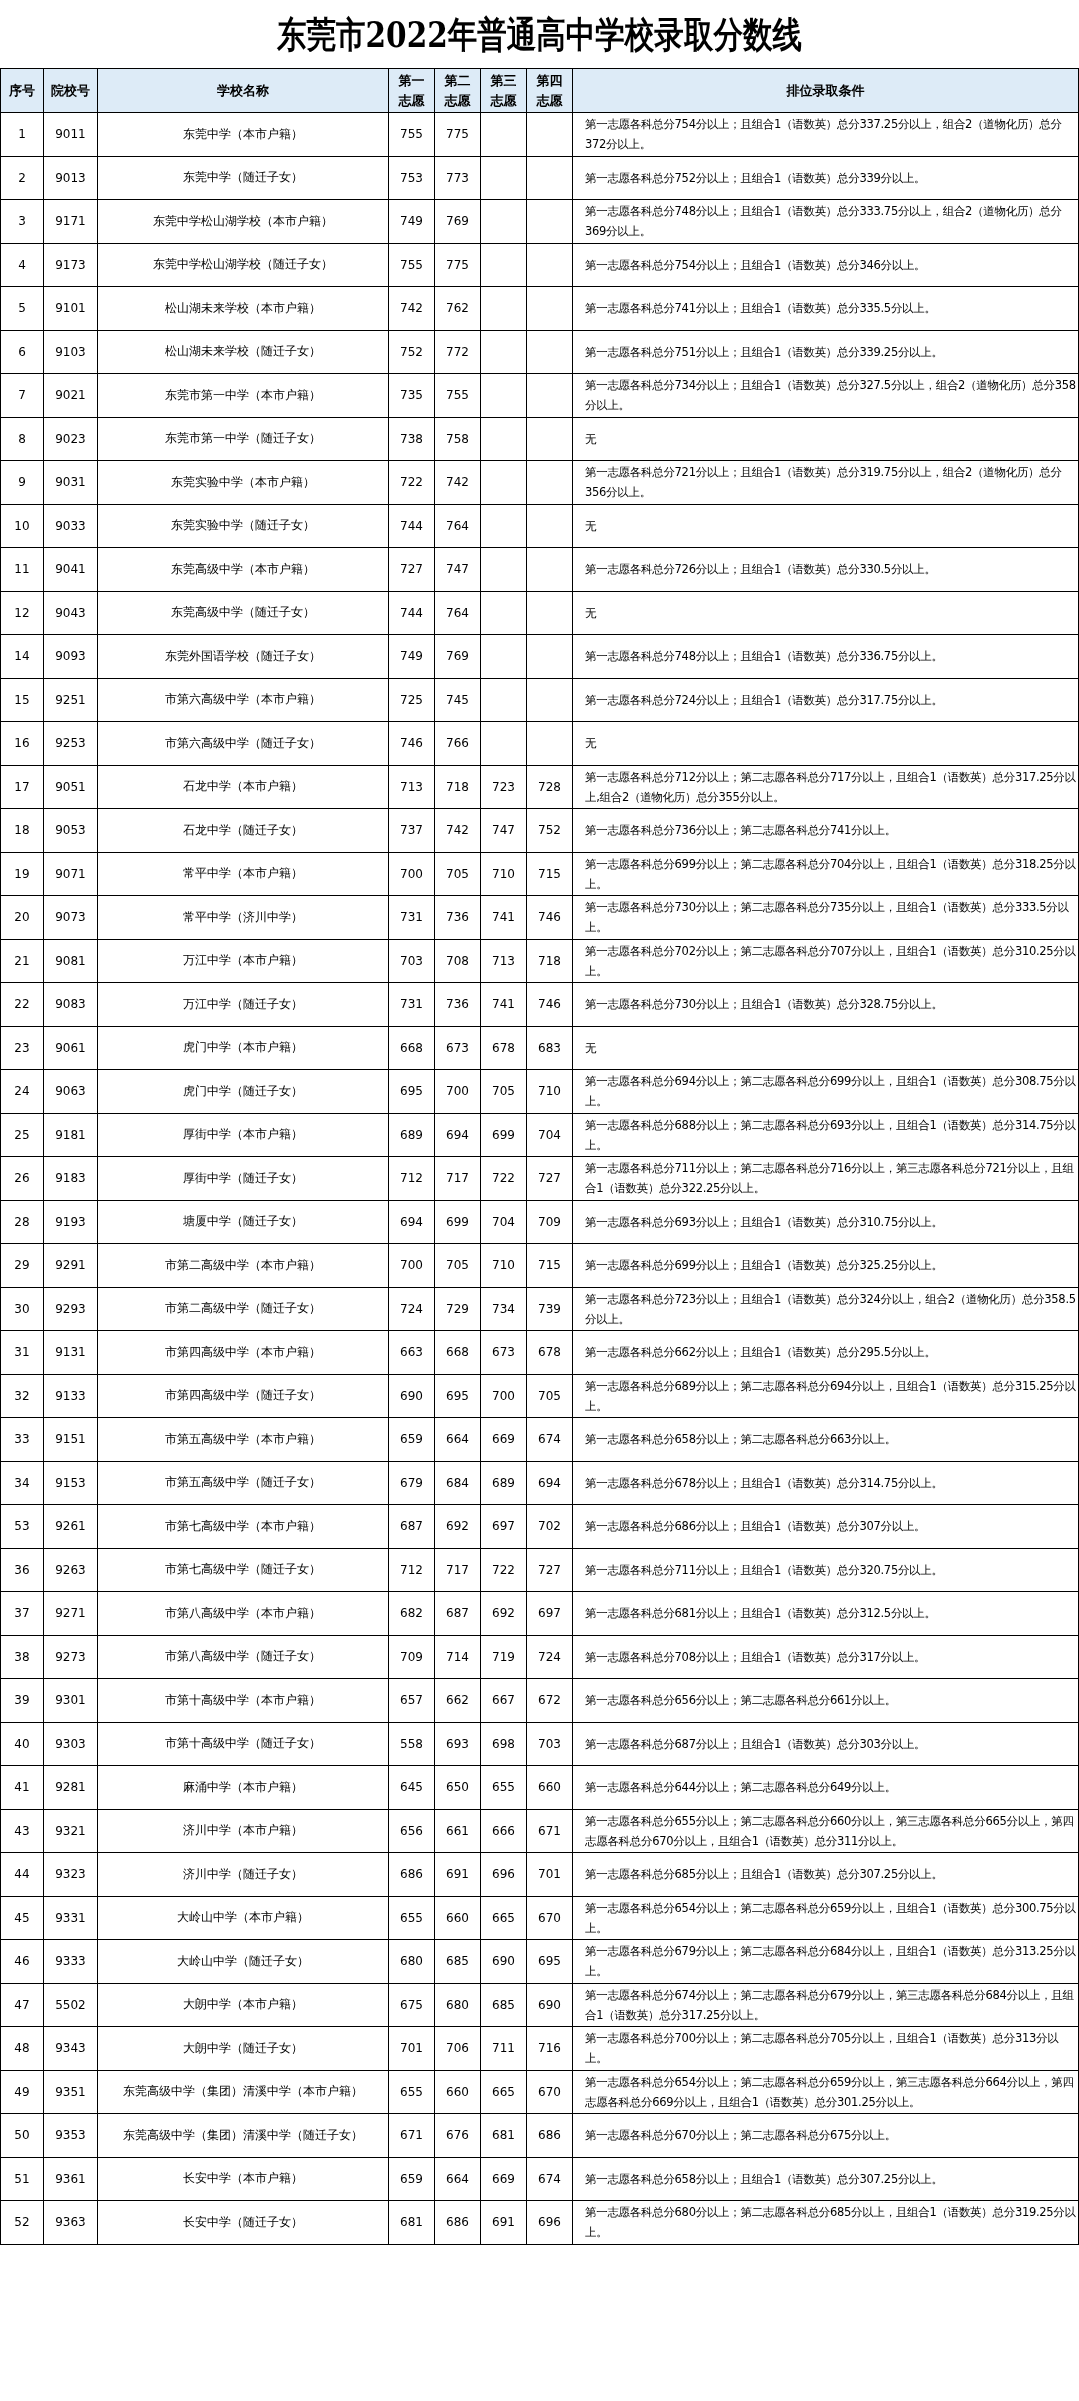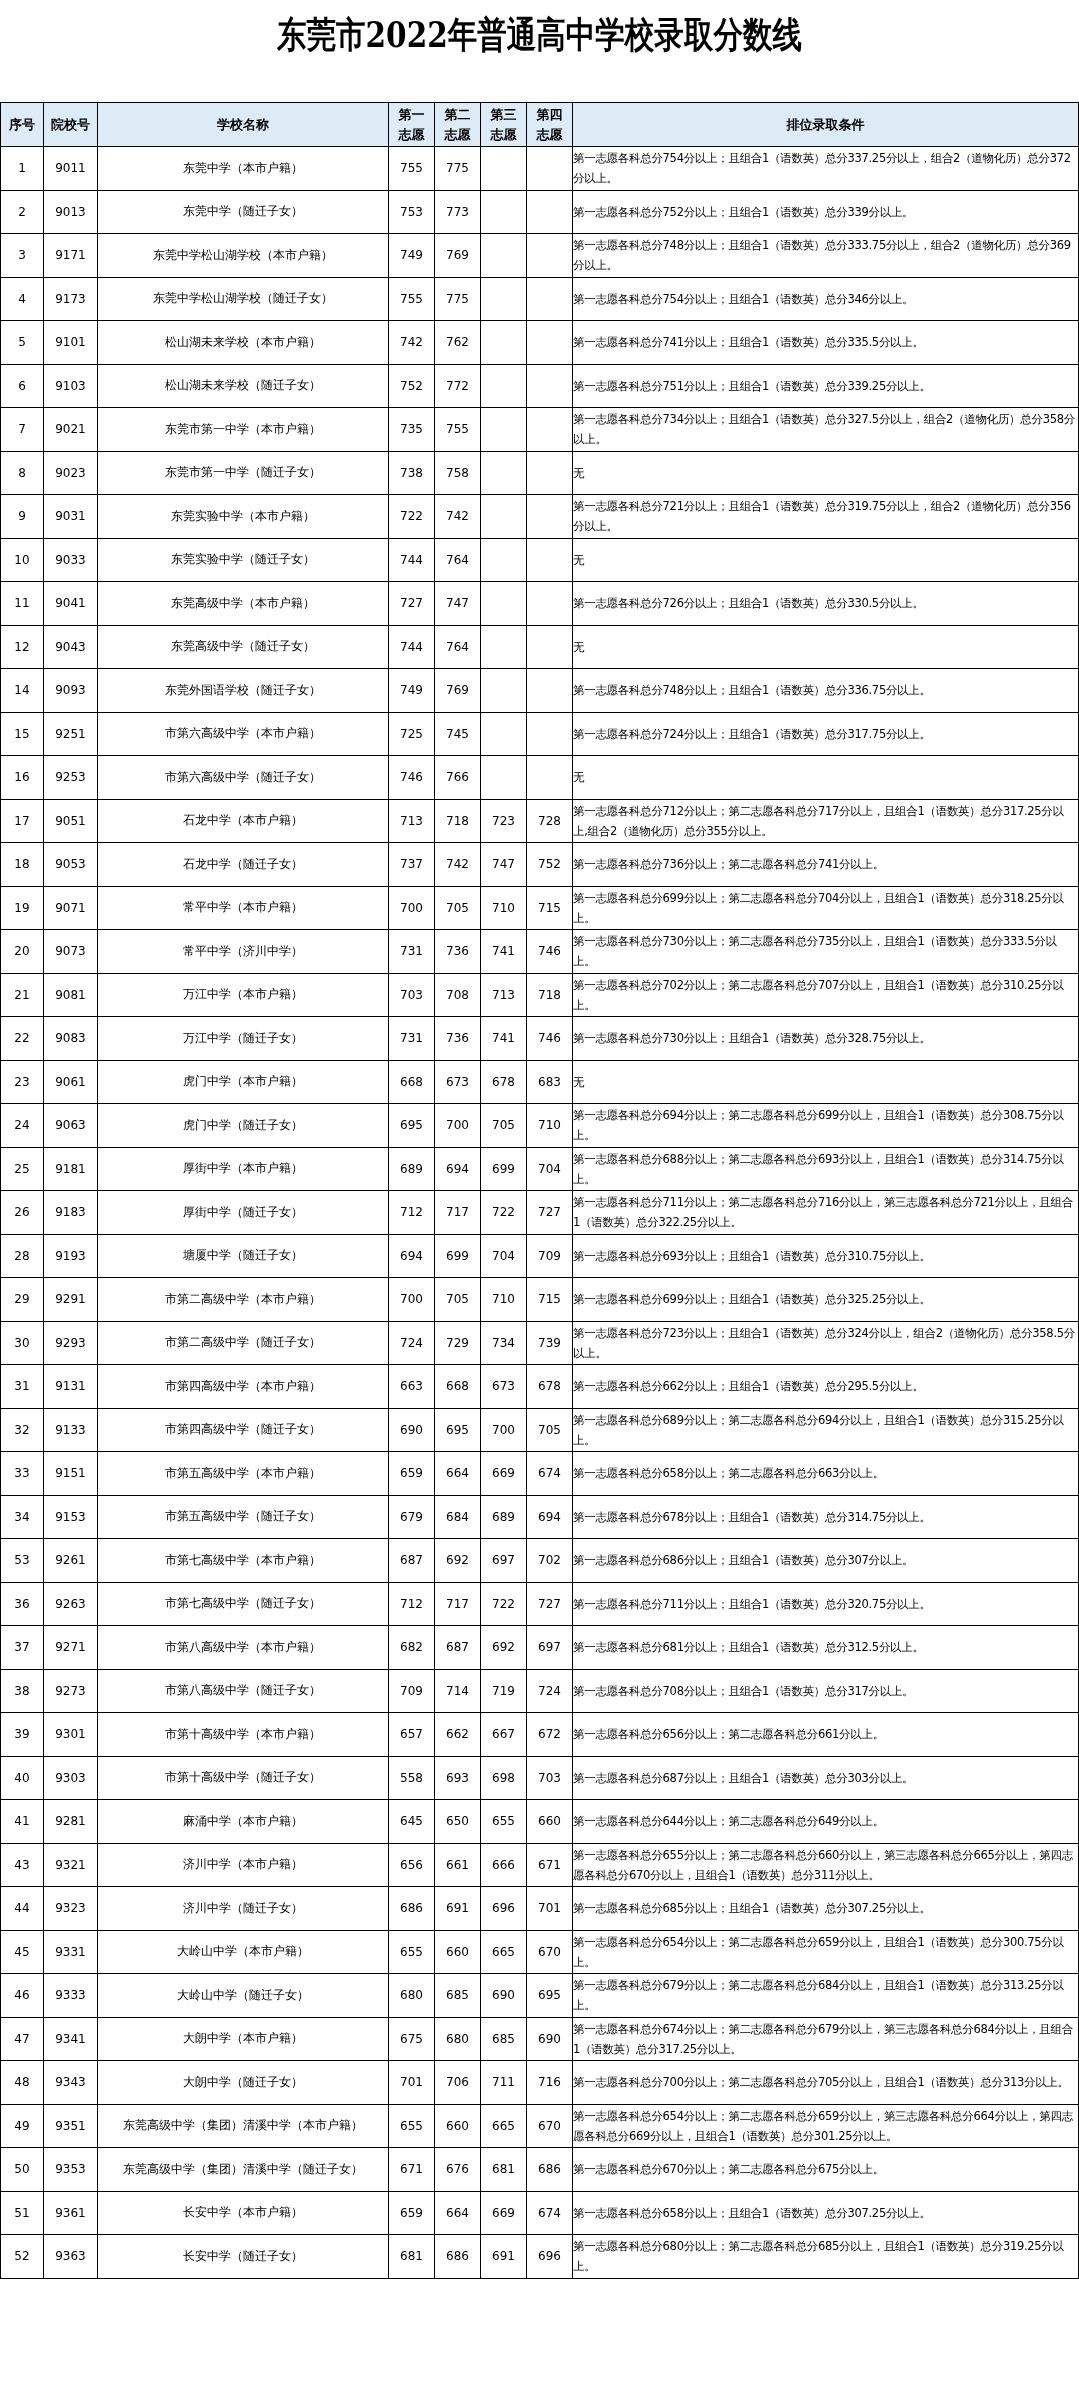--- a/index.html
+++ b/index.html
@@ -5,35 +5,35 @@
     html, body { margin: 0; padding: 0; background: #ffffff; }
     body { width: 1079px; height: 2401px; overflow: hidden; font-family: "DejaVu Sans", "Liberation Sans", sans-serif; color: #000; }
     .title {
       height: 68px; line-height: 68px; text-align: center;
       font-family: "DejaVu Serif", "Liberation Serif", serif;
       font-size: 36px; font-weight: bold; letter-spacing: 0px;
       transform: scaleX(0.82); transform-origin: center;
     }
     table {
       border-collapse: collapse; table-layout: fixed;
-      width: 1078px; margin-left: 0; margin-top: 34px;
+      width: 1078px; margin-left: 0;
     }
     th, td {
       border: 1.5px solid #000; padding: 0; overflow: hidden;
     }
     thead th {
       background: #ddebf7; height: 43px;
       font-size: 13px; font-weight: bold; text-align: center; vertical-align: middle;
       line-height: 20px;
     }
     tbody td {
       height: 42.5px; font-size: 12px; text-align: center; vertical-align: middle;
     }
     tbody td.cond {
-      text-align: left; padding-left: 0; padding-right: 2px;
+      text-align: left; padding-left: 12px; padding-right: 2px;
       font-size: 11.5px; line-height: 20px; letter-spacing: -0.3px;
     }
     tbody td.name { font-size: 12px; white-space: nowrap; }
     .hdr-stack span { display: block; }
   </style>
 </head>
 <body>
 
 <div class="title">东莞市2022年普通高中学校录取分数线</div>
 
@@ -498,21 +498,21 @@
         <td>9333</td>
         <td class="name">大岭山中学（随迁子女）</td>
         <td>680</td>
         <td>685</td>
         <td>690</td>
         <td>695</td>
         <td class="cond">第一志愿各科总分679分以上；第二志愿各科总分684分以上，且组合1（语数英）总分313.25分以上。</td>
       </tr>
       <tr>
         <td>47</td>
-        <td>9341</td>
+        <td>5502</td>
         <td class="name">大朗中学（本市户籍）</td>
         <td>675</td>
         <td>680</td>
         <td>685</td>
         <td>690</td>
         <td class="cond">第一志愿各科总分674分以上；第二志愿各科总分679分以上，第三志愿各科总分684分以上，且组合1（语数英）总分317.25分以上。</td>
       </tr>
       <tr>
         <td>48</td>
         <td>9343</td>

